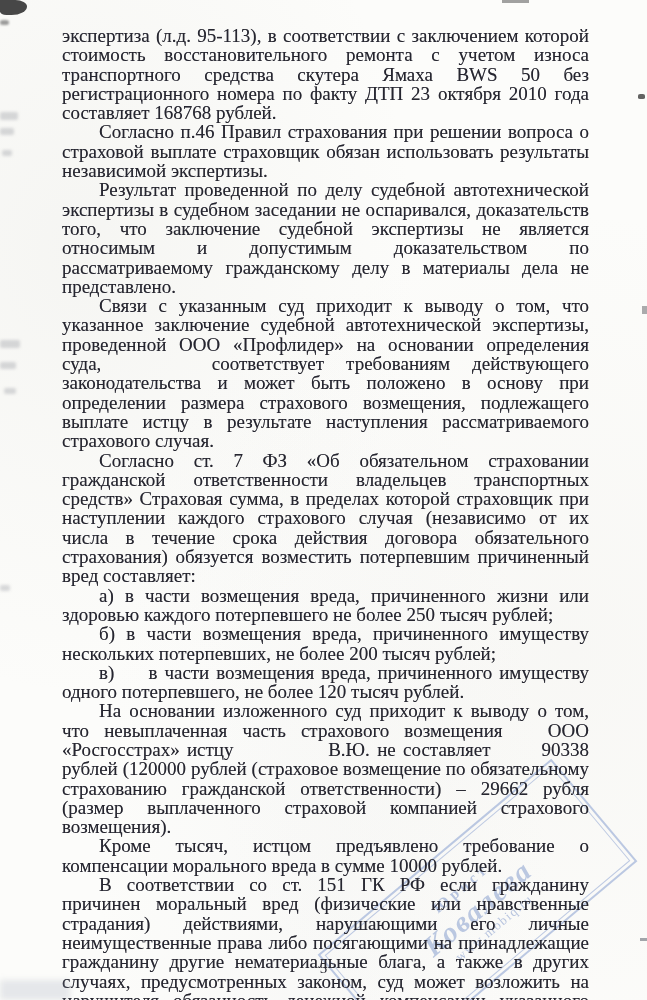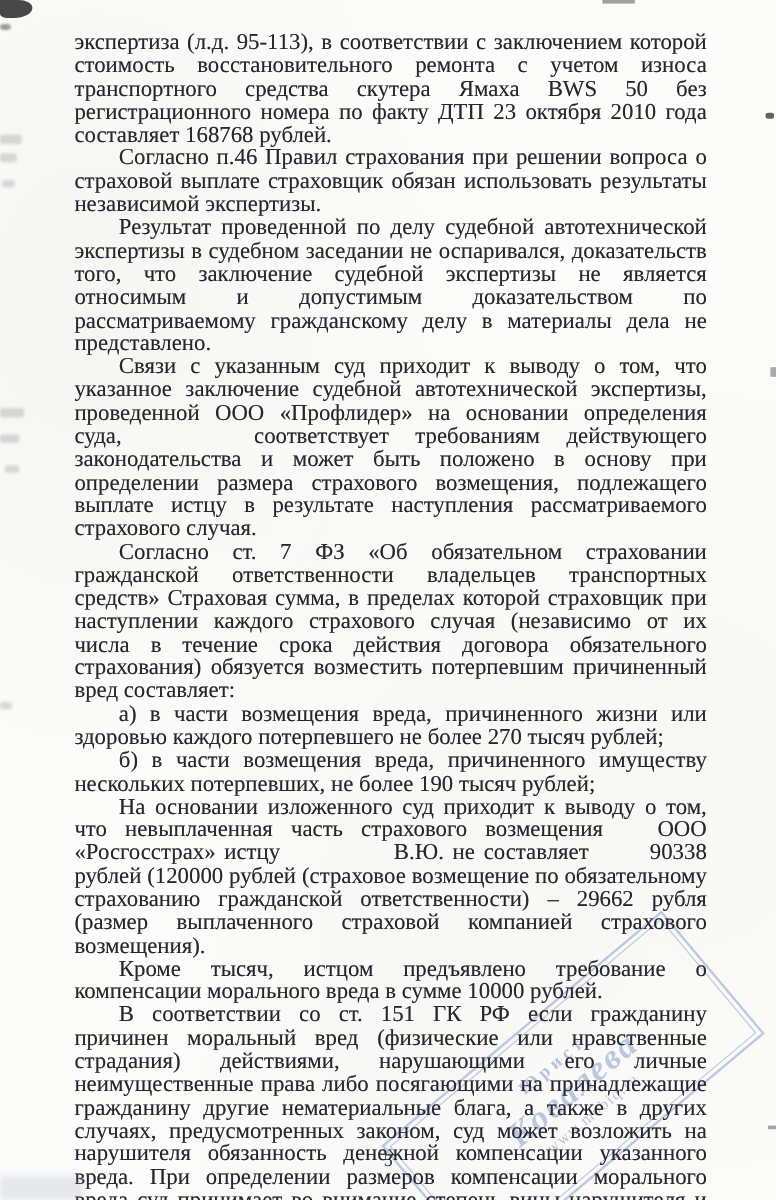--- a/index.html
+++ b/index.html
@@ -70,22 +70,23 @@
     <span class="stamp-line3">www.mobiq.ru</span>
   </div>
 </div>
 
 <div class="page-text">
   <p class="para">экспертиза (л.д. 95-113), в соответствии с заключением которой стоимость восстановительного ремонта с учетом износа транспортного средства скутера Ямаха BWS 50 без регистрационного номера по факту ДТП 23 октября 2010 года составляет 168768 рублей.</p>
   <p class="indent">Согласно п.46 Правил страхования при решении вопроса о страховой выплате страховщик обязан использовать результаты независимой экспертизы.</p>
   <p class="indent">Результат проведенной по делу судебной автотехнической экспертизы в судебном заседании не оспаривался, доказательств того, что заключение судебной экспертизы не является относимым и допустимым доказательством по рассматриваемому гражданскому  делу в материалы дела не представлено.</p>
   <p class="indent">Связи с указанным суд приходит к выводу о том, что указанное заключение судебной автотехнической экспертизы, проведенной ООО «Профлидер» на основании определения суда, &nbsp;&nbsp;&nbsp; соответствует требованиям действующего законодательства и может быть положено в основу при определении размера страхового возмещения, подлежащего выплате истцу в результате наступления рассматриваемого страхового случая.</p>
   <p class="indent">Согласно ст. 7 ФЗ «Об обязательном страховании гражданской ответственности владельцев транспортных средств» Страховая сумма, в пределах которой страховщик при наступлении каждого страхового случая (независимо от их числа в течение срока действия договора обязательного страхования) обязуется возместить потерпевшим причиненный вред составляет:</p>
-  <p class="indent">а) в части возмещения вреда, причиненного жизни или здоровью каждого потерпевшего не более 270 тысяч рублей;</p>
-  <p class="indent">б) в части возмещения вреда, причиненного имуществу нескольких потерпевших, не более 190 тысяч рублей;</p>
+  <p class="indent">а) в части возмещения вреда, причиненного жизни или здоровью каждого потерпевшего не более 250 тысяч рублей;</p>
+  <p class="indent">б) в части возмещения вреда, причиненного имуществу нескольких потерпевших, не более 200 тысяч рублей;</p>
+  <p class="indent">в) &nbsp;&nbsp;&nbsp; в части возмещения вреда, причиненного имуществу одного потерпевшего, не более 120 тысяч рублей.</p>
   <p class="indent">На основании изложенного суд приходит к выводу о том, что невыплаченная часть страхового возмещения &nbsp; ООО «Росгосстрах» истцу &nbsp;&nbsp;&nbsp;&nbsp;&nbsp;&nbsp;&nbsp;&nbsp;&nbsp;&nbsp;&nbsp; В.Ю. не составляет &nbsp;&nbsp;&nbsp;&nbsp;&nbsp; 90338 рублей (120000 рублей (страховое возмещение по обязательному страхованию гражданской ответственности) – 29662 рубля (размер выплаченного страховой компанией страхового возмещения).</p>
   <p class="indent">Кроме тысяч, истцом предъявлено требование о компенсации морального вреда в сумме 10000 рублей.</p>
   <p class="indent">В соответствии со ст. 151 ГК РФ если гражданину причинен моральный вред (физические или нравственные страдания) действиями, нарушающими его личные неимущественные права либо посягающими на принадлежащие гражданину другие нематериальные блага, а также в других случаях, предусмотренных законом, суд может возложить на нарушителя обязанность денежной компенсации указанного вреда. При определении размеров компенсации морального вреда суд принимает во внимание степень вины нарушителя и иные заслуживающие внимания обстоятельства. Суд должен также учитывать степень физических и нравственных</p>
 </div>
 
 <div class="footer">5</div>
 
 <div class="art blotch1"></div>
 <div class="art blotch2"></div>
 <div class="art topspeck"></div>

